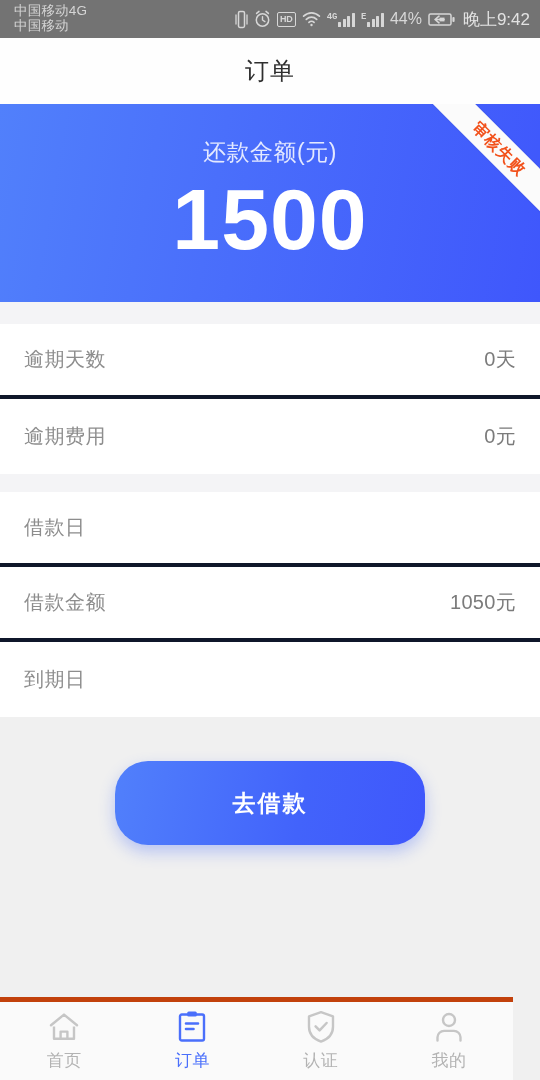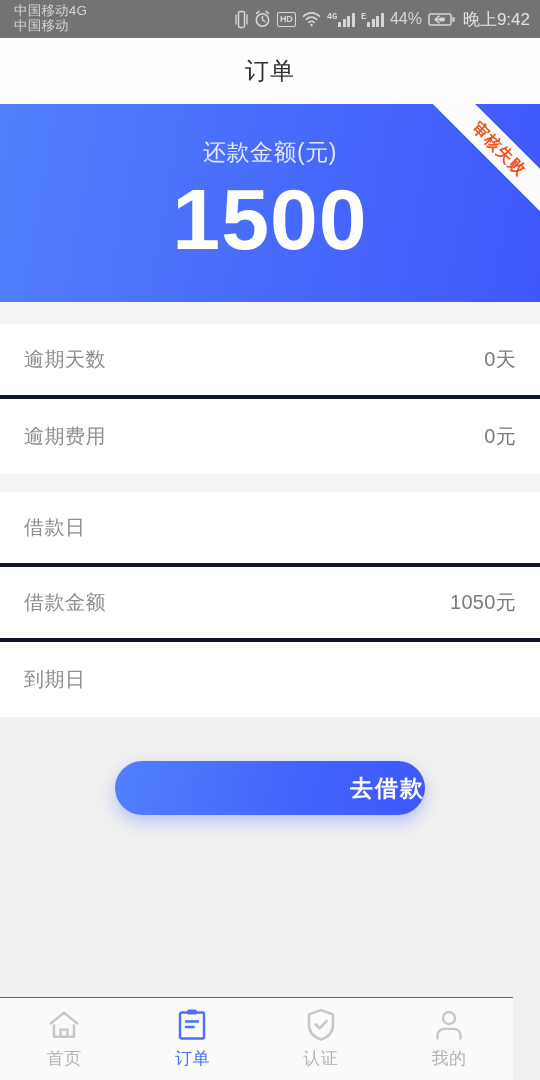--- a/index.html
+++ b/index.html
@@ -82,36 +82,35 @@
     border-bottom:4px solid #0f172a;
   }
   .row:last-child{ border-bottom:none;gap:22px; }
   .row .lbl{ font-size:20px; color:#8d8d8d; letter-spacing:.5px; }
   .row .val{ margin-left:auto; font-size:20px; color:#7b7b7b; letter-spacing:.3px; }
 
   
   .cta-area{ background:#f0f0f0; padding:44px 0 0; }
   .cta{
     display:block; margin:0 auto;
-    width:310px; height:54px;
+    width:310px; height:84px;
     border:none; border-radius:33px;
     background:linear-gradient(100deg,#5180fb 0%,#4263fb 60%,#3f57fc 100%);
     color:#fff; font-size:23px; font-weight:bold; letter-spacing:2px;
     font-family:"Liberation Sans","DejaVu Sans",sans-serif;
     box-shadow:0 7px 16px rgba(70,105,250,.33);
     cursor:pointer;
-    text-align:right;
   }
 
   
   .tabbar{
     position:absolute; left:0; bottom:0;
     width:513px; height:83px;
     background:#fafafa;
-    border-top:1px solid #c2410c;
+    border-top:5px solid #c2410c;
     display:flex;
   }
   .tab{
     flex:1; display:flex; flex-direction:column;
     align-items:center; justify-content:center; gap:5px;
     cursor:pointer;
   }
   .tab .tab-ico{ height:34px; display:flex; align-items:center; }
   .tab .tab-lbl{ font-size:17px; color:#b3b3b3; letter-spacing:.5px; }
   .tab.active .tab-lbl{ color:#4a6ffb; }

